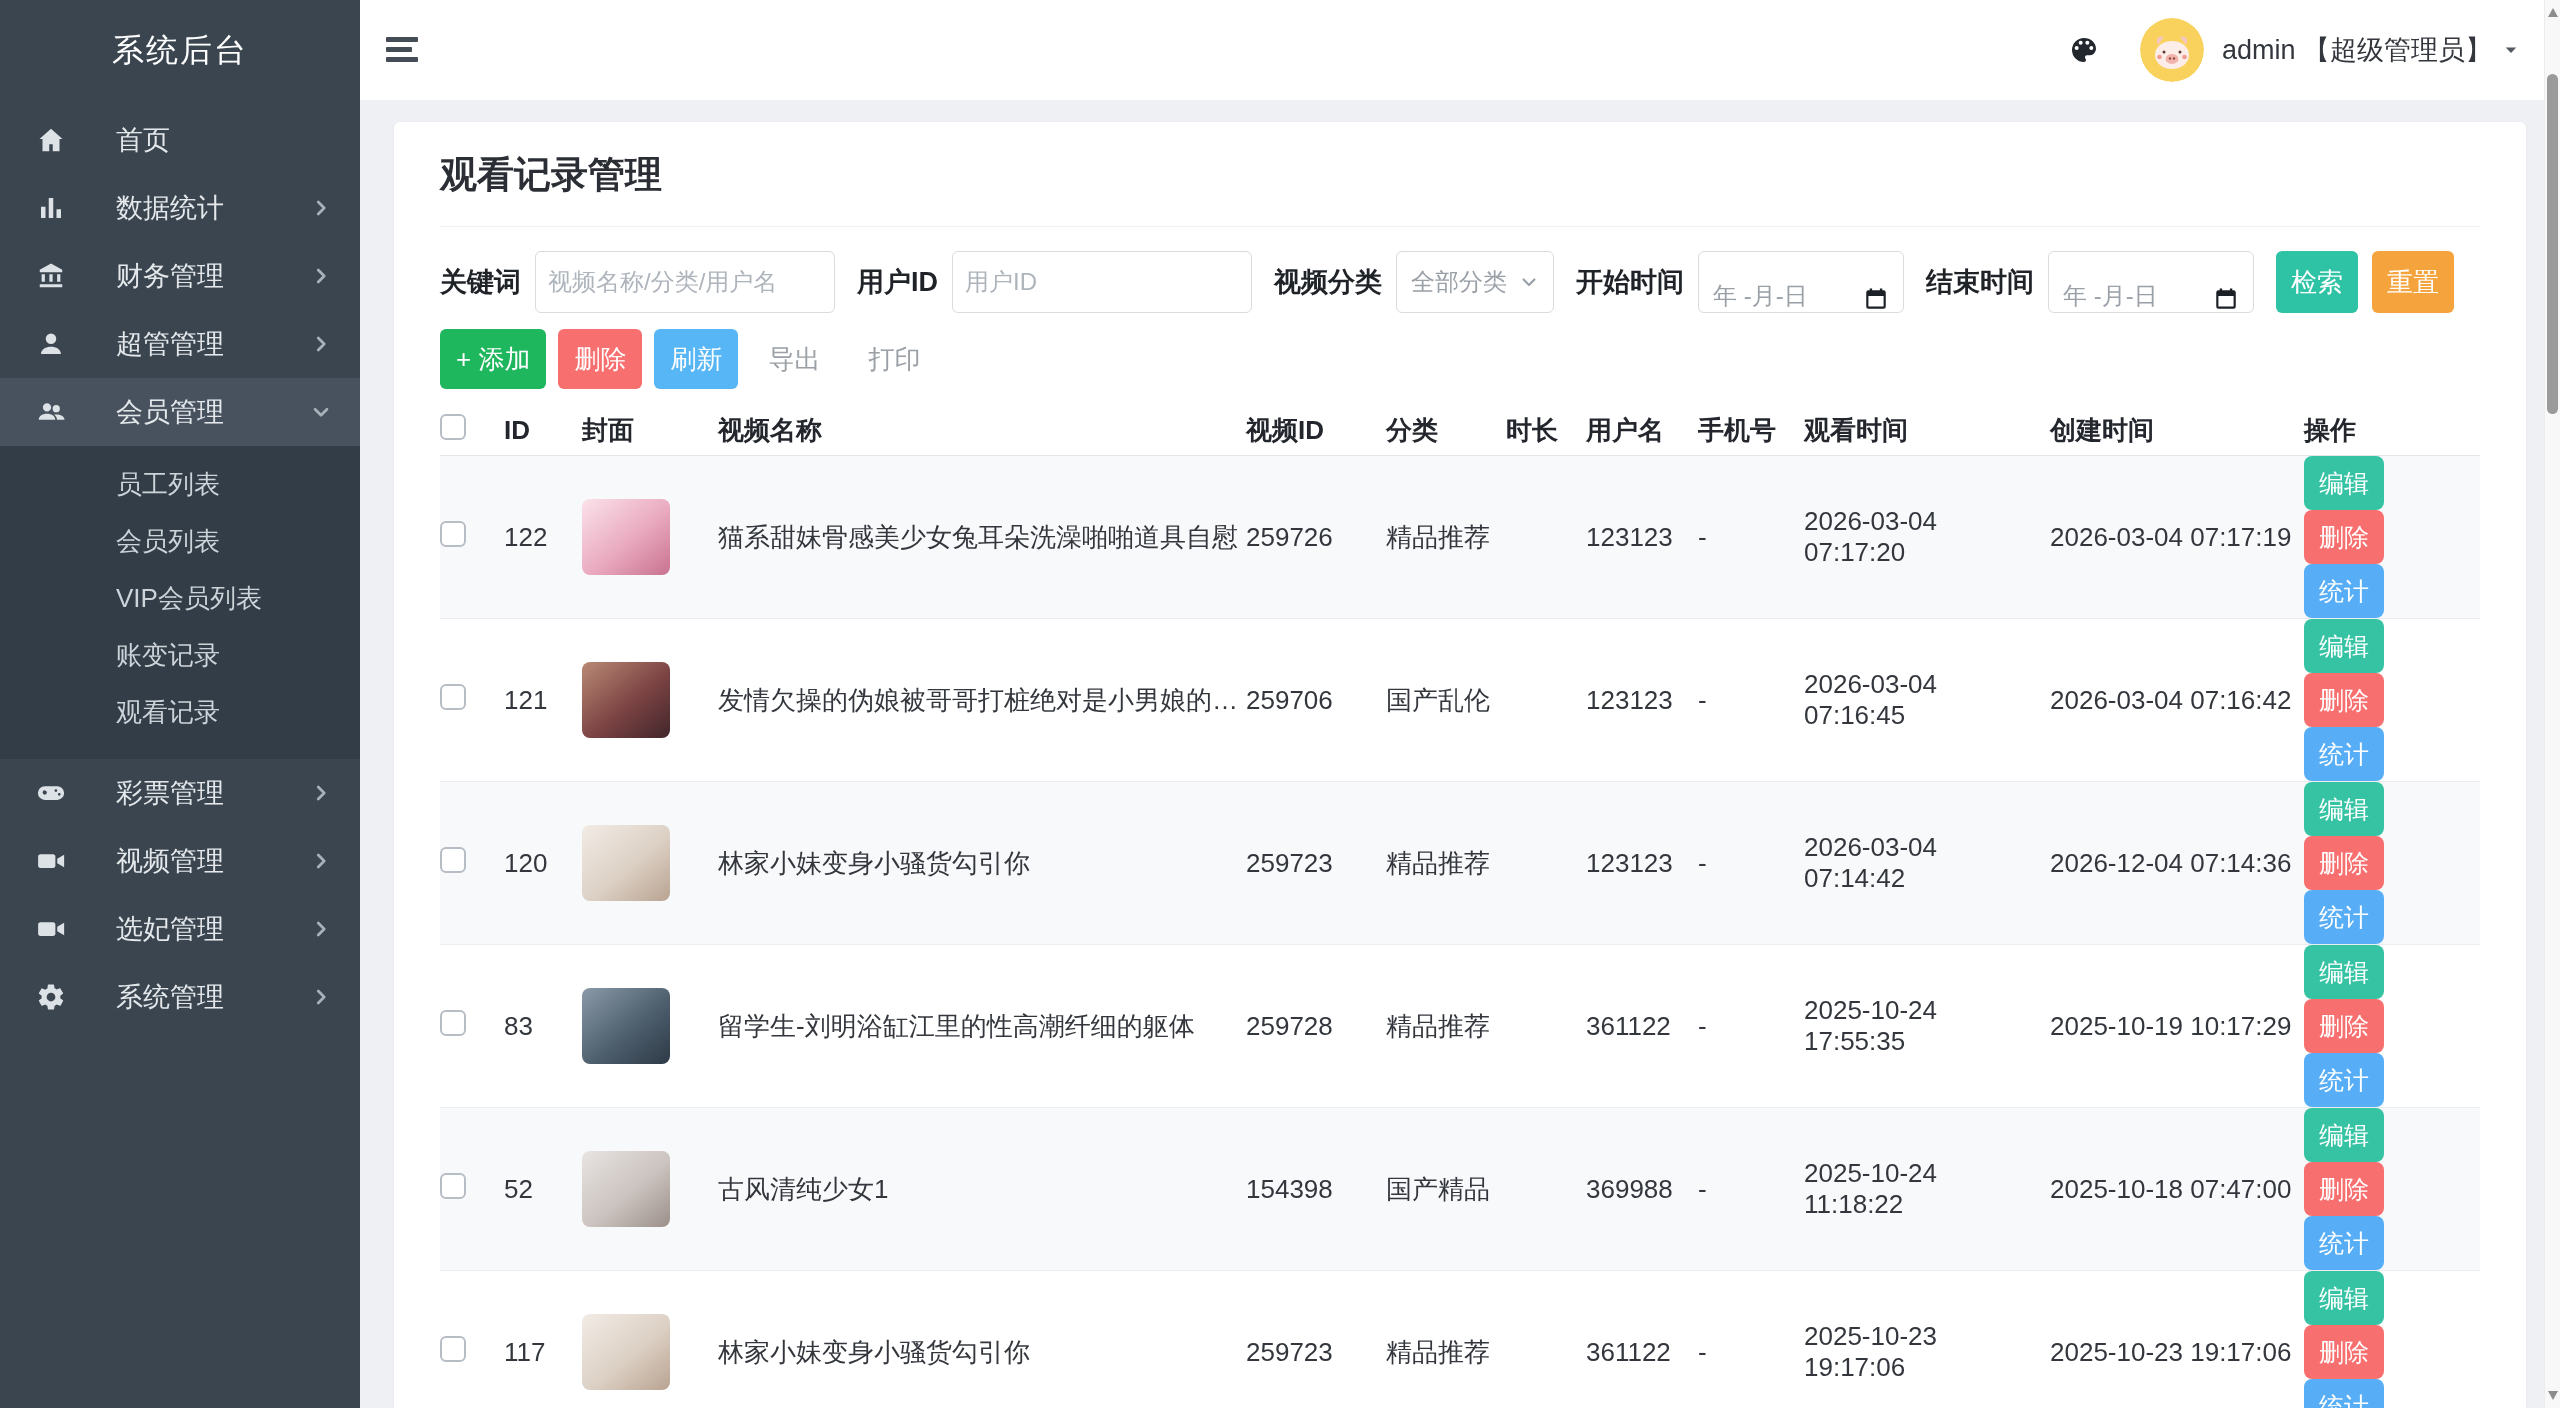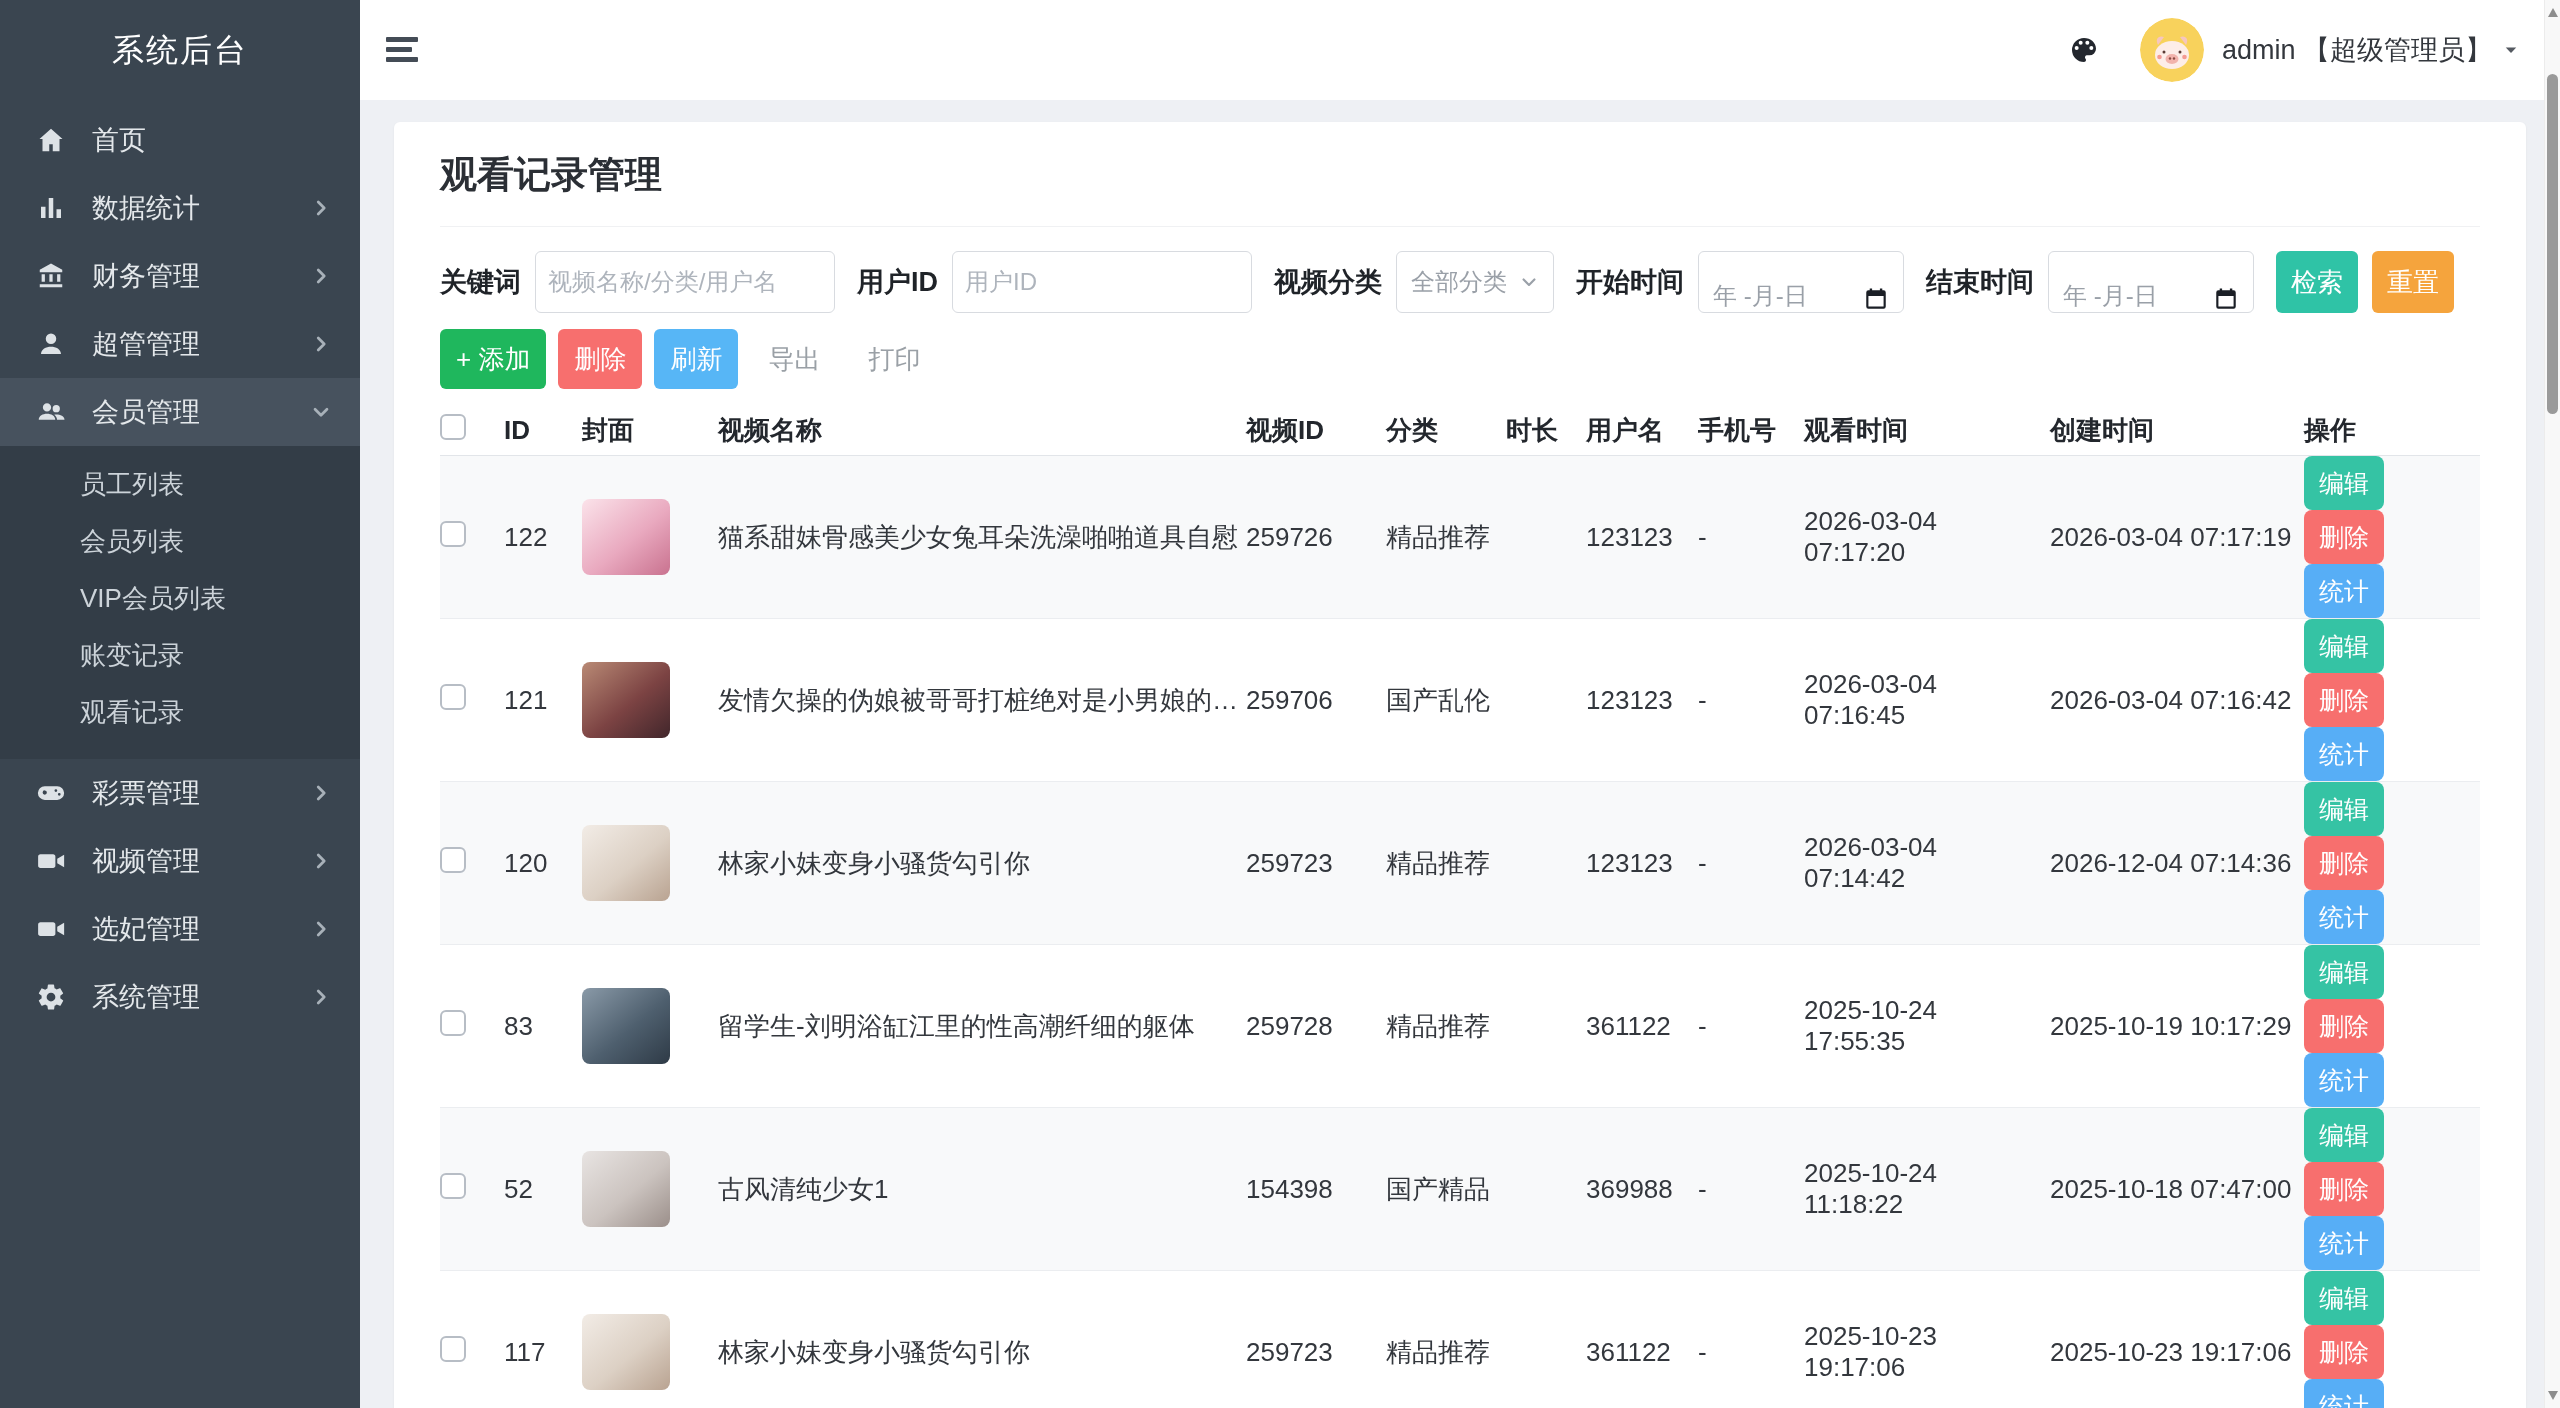--- a/index.html
+++ b/index.html
@@ -5,29 +5,29 @@
   html,body{margin:0;padding:0;}
   body{
     width:2560px;height:1408px;overflow:hidden;position:relative;
     font-family:"Liberation Sans","DejaVu Sans",sans-serif;
     background:#eef0f4;color:#33373d;
   }
   
   .sidebar{position:absolute;left:0;top:0;width:360px;height:1408px;background:#3a4550;z-index:5;}
   .sidebar-title{height:100px;line-height:100px;text-align:center;font-size:32px;color:#ffffff;letter-spacing:2px;}
   .menu{padding-top:6px;}
-  .menu-item{height:68px;display:flex;align-items:center;padding:0 28px 0 36px;color:#e4e8eb;font-size:27px;cursor:pointer;}
+  .menu-item{height:68px;display:flex;align-items:center;padding:0 28px 0 36px;color:#e4e8eb;font-size:27px;cursor:pointer;gap:24px;}
   .menu-item.active{background:#47525e;}
   .mi-icon{width:30px;height:30px;margin-right:26px;color:#dde2e6;flex:0 0 30px;}
   .mi-icon svg{width:30px;height:30px;display:block;}
   .mi-label{flex:1;}
   .mi-arrow{width:22px;height:22px;color:#a8b1b9;}
   .mi-arrow svg{width:22px;height:22px;display:block;}
   .submenu{background:#333d47;padding:10px 0 18px 0;}
-  .submenu-item{height:57px;line-height:57px;padding-left:80px;font-size:26px;color:#ccd3d9;cursor:pointer;}
+  .submenu-item{height:57px;line-height:57px;padding-left:116px;font-size:26px;color:#ccd3d9;cursor:pointer;}
   
   .topbar{position:absolute;left:360px;top:0;width:2200px;height:100px;background:#ffffff;z-index:4;display:flex;align-items:center;justify-content:space-between;padding:0 40px 0 26px;box-sizing:border-box;}
   .hamburger{width:34px;height:26px;position:relative;cursor:pointer;}
   .hamburger i{display:block;position:absolute;left:0;height:5px;background:#444c56;border-radius:1px;}
   .hamburger i:nth-child(1){top:0;width:32px;}
   .hamburger i:nth-child(2){top:10px;width:26px;}
   .hamburger i:nth-child(3){top:20px;width:32px;}
   .topbar-right{display:flex;align-items:center;}
   .palette{width:32px;height:32px;color:#23272e;margin-right:40px;cursor:pointer;}
   .palette svg{width:32px;height:32px;display:block;}

